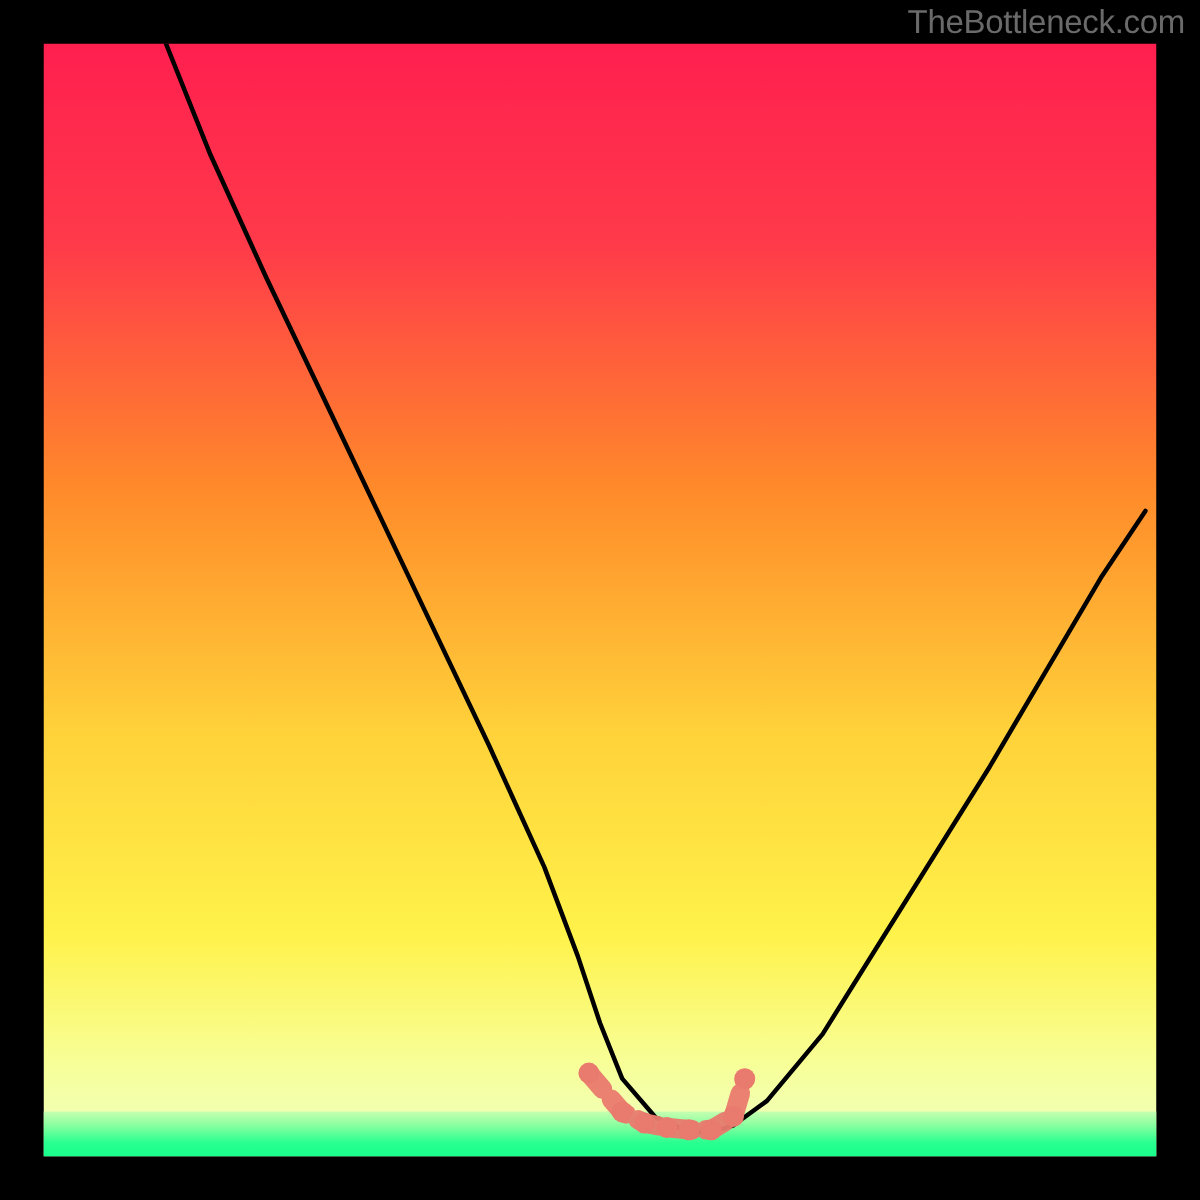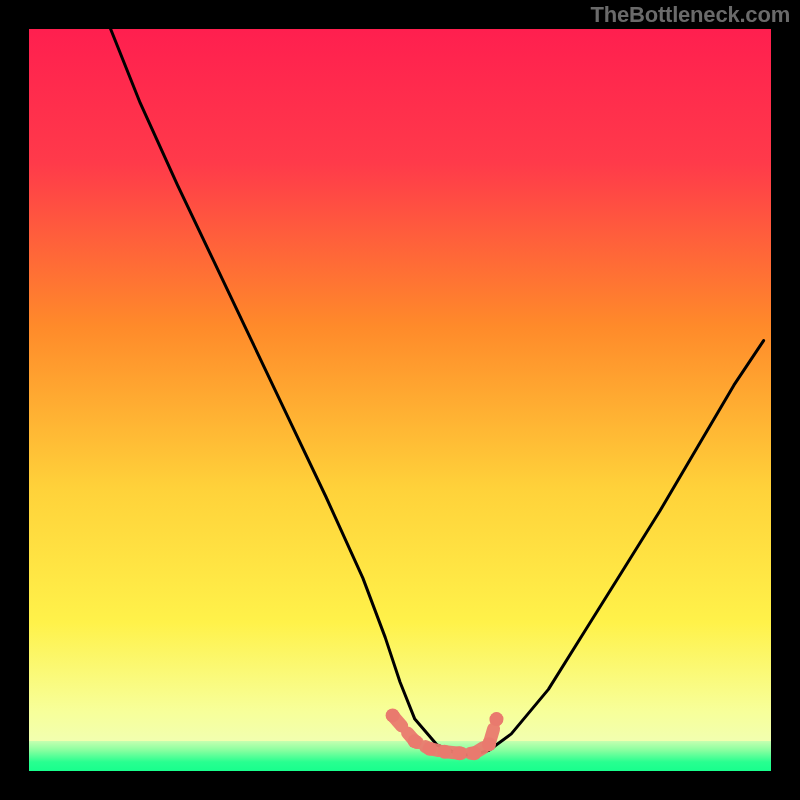--- a/index.html
+++ b/index.html
@@ -14,21 +14,21 @@
   .frame {
     position: absolute;
     inset: 0;
     background: #000;
   }
   .watermark {
     position: absolute;
     top: 2px;
     right: 10px;
     font-size: 22px;
-    font-weight: 700;
+    font-weight: 400;
     color: #6a6a6a;
     letter-spacing: -0.2px;
     z-index: 5;
   }
   svg.plot {
     position: absolute;
     left: 29px;
     top: 29px;
     width: 742px;
     height: 742px;

